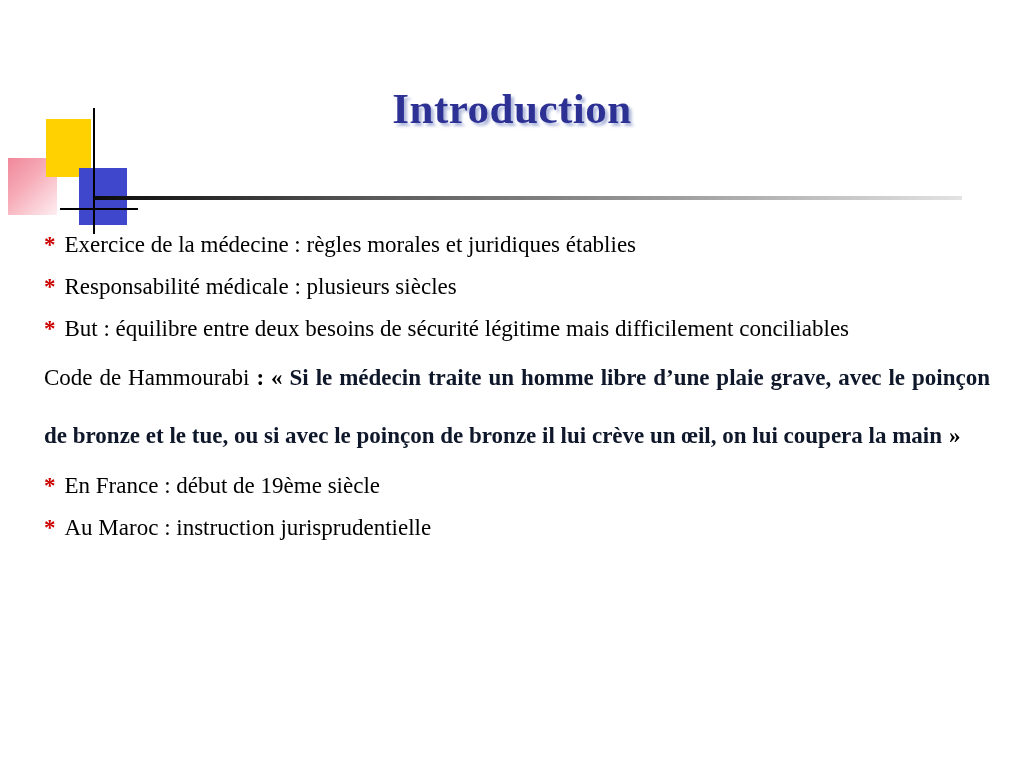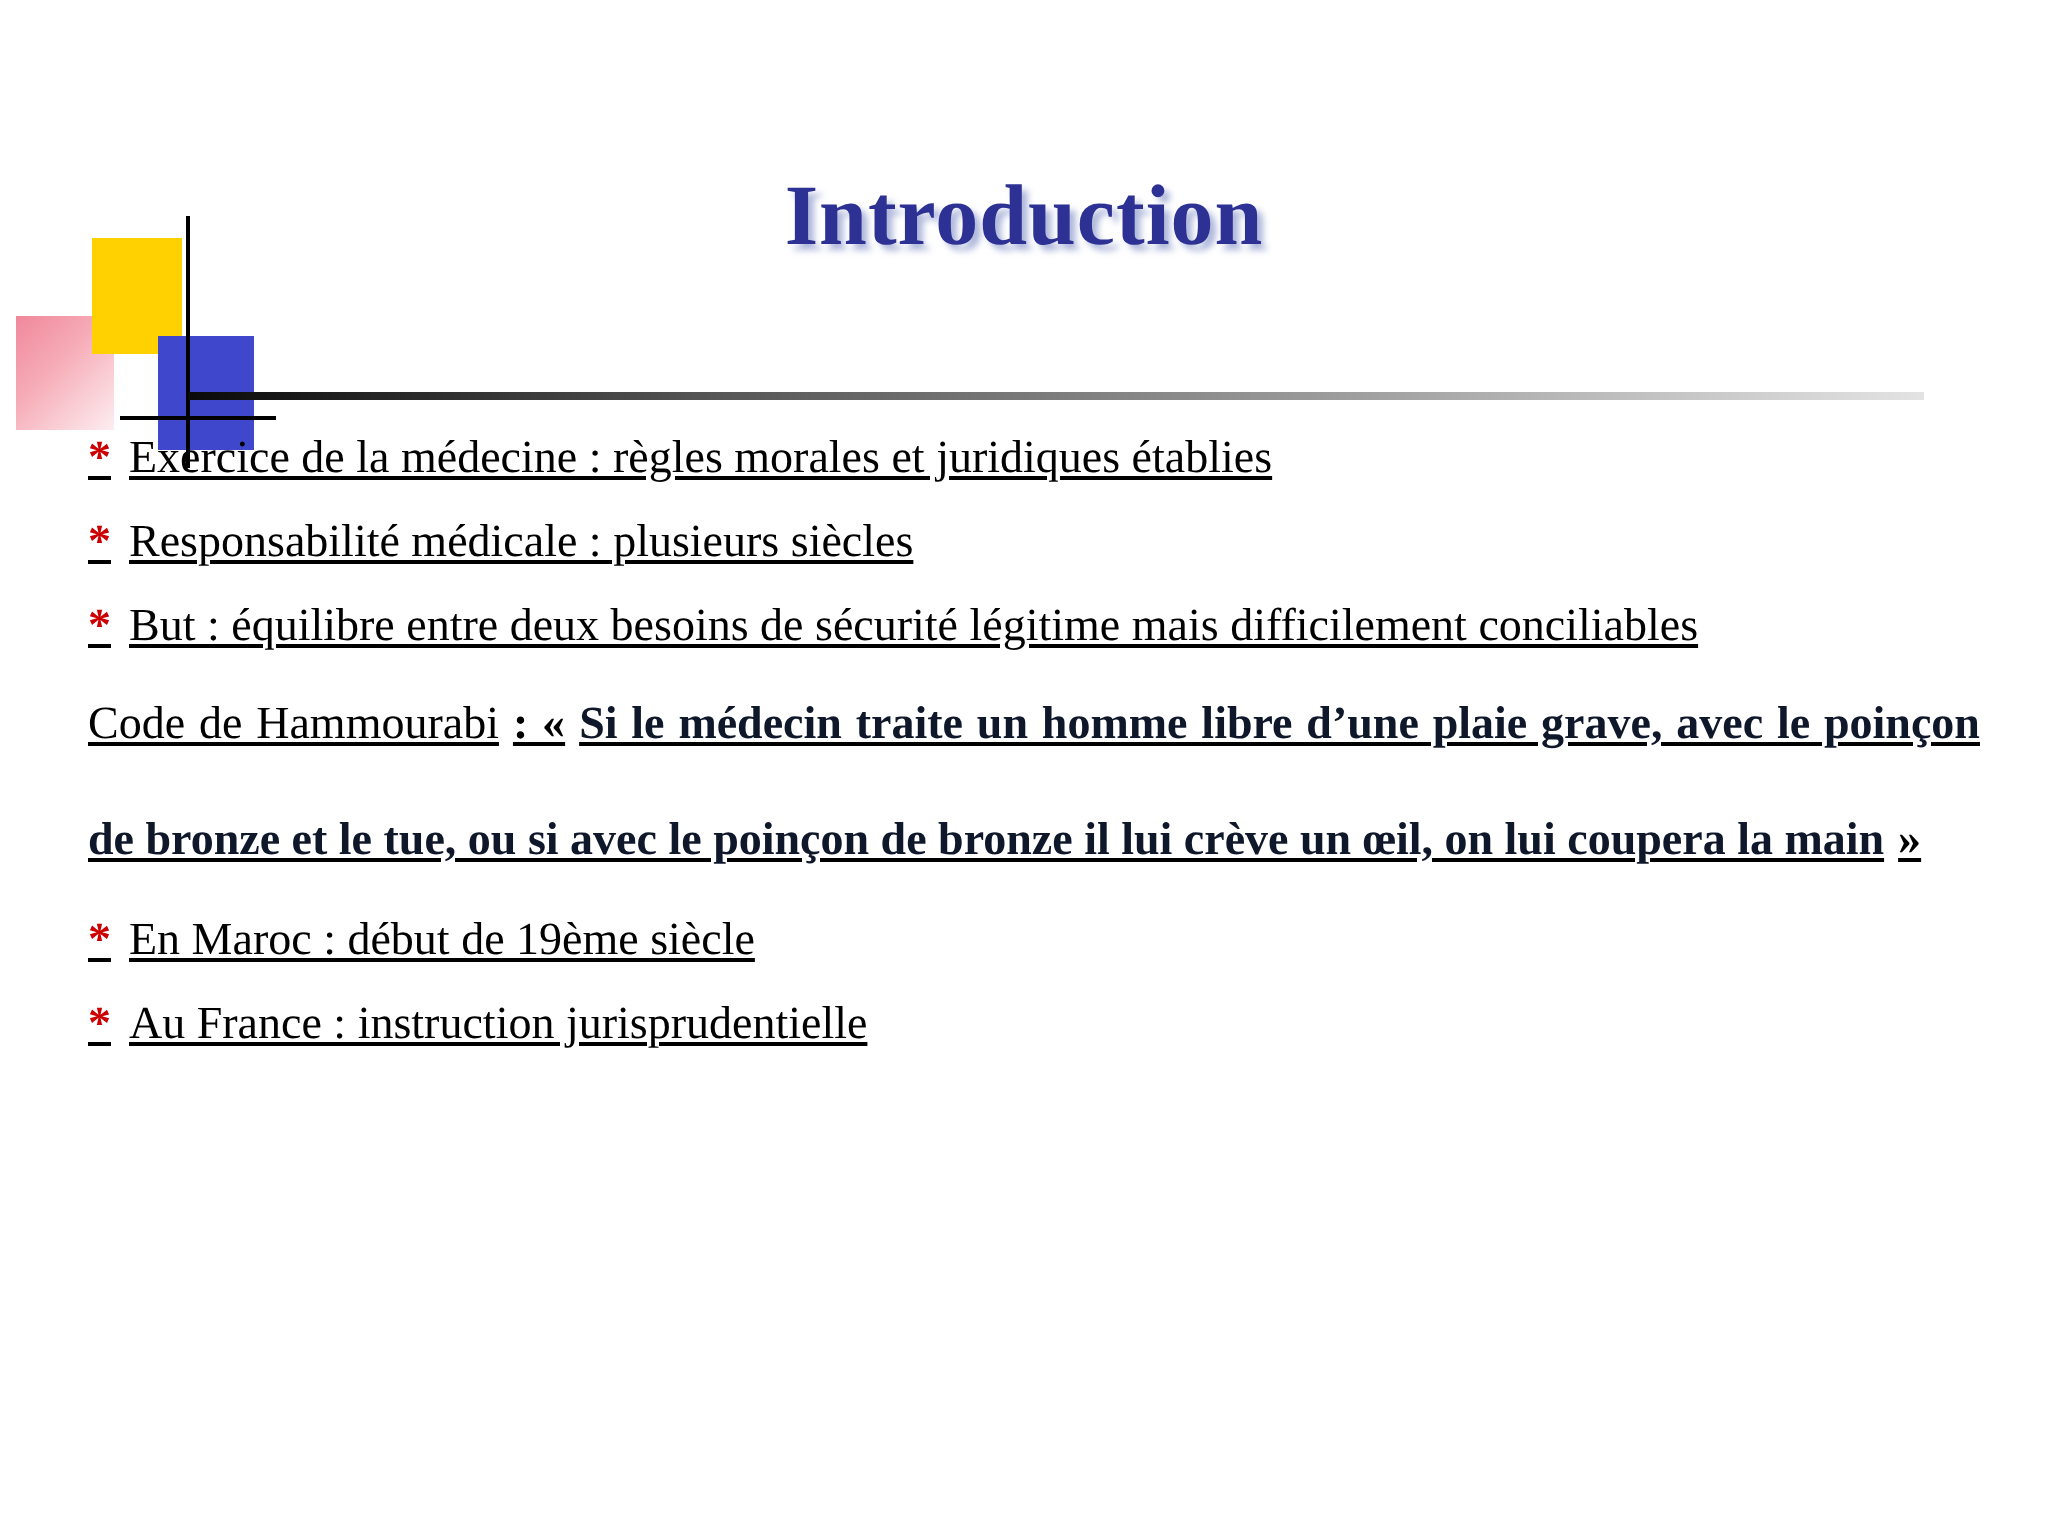--- a/index.html
+++ b/index.html
@@ -45,24 +45,23 @@
     position:absolute;left:60px;top:208px;width:78px;height:2px;
     background:#000;
   }
   .deco-hline-long{
     position:absolute;left:94px;top:196px;width:868px;height:4px;
     background:linear-gradient(to right,#0a0a0a 0%,#555 30%,#9a9a9a 65%,#e3e3e3 100%);
   }
   
   .content{
     position:absolute;
-    left:44px;right:34px;top:208px;
+    left:44px;right:34px;top:224px;
     font-size:23px;
     color:#000;
-    text-decoration:underline;
   }
   .content p{margin:0;}
   .bullet{line-height:42px;}
   .p1{margin-bottom:6px;}
   .p2{margin-bottom:18px;line-height:41px;text-align:justify;}
   .p3{margin-bottom:14px;}
   .quote-para{
     margin-bottom:12px;
     line-height:58px;
     text-align:justify;
@@ -96,19 +95,19 @@
   <div class="content">
 
     <p class="bullet p1"><span class="star">*</span><span>Exercice de la médecine : règles morales et juridiques établies</span></p>
 
     <p class="bullet p3"><span class="star">*</span><span>Responsabilité médicale : plusieurs siècles</span></p>
 
     <p class="bullet p2"><span class="star">*</span><span>But : équilibre entre deux besoins de sécurité légitime mais difficilement conciliables</span></p>
 
     <p class="quote-para"><span>Code de Hammourabi</span><span class="q-sep">: «</span><span class="q-text">Si le médecin traite un homme libre d’une plaie grave, avec le poinçon de bronze et le tue, ou si avec le poinçon de bronze il lui crève un œil, on lui coupera la main</span><span class="q-close">»</span></p>
 
-    <p class="bullet p5"><span class="star">*</span><span>En Maroc : début de 19ème siècle</span></p>
+    <p class="bullet p5"><span class="star">*</span><span>En France : début de 19ème siècle</span></p>
 
-    <p class="bullet p6"><span class="star">*</span><span>Au France : instruction jurisprudentielle</span></p>
+    <p class="bullet p6"><span class="star">*</span><span>Au Maroc : instruction jurisprudentielle</span></p>
 
   </div>
 
 </div>
 
 </body></html>

